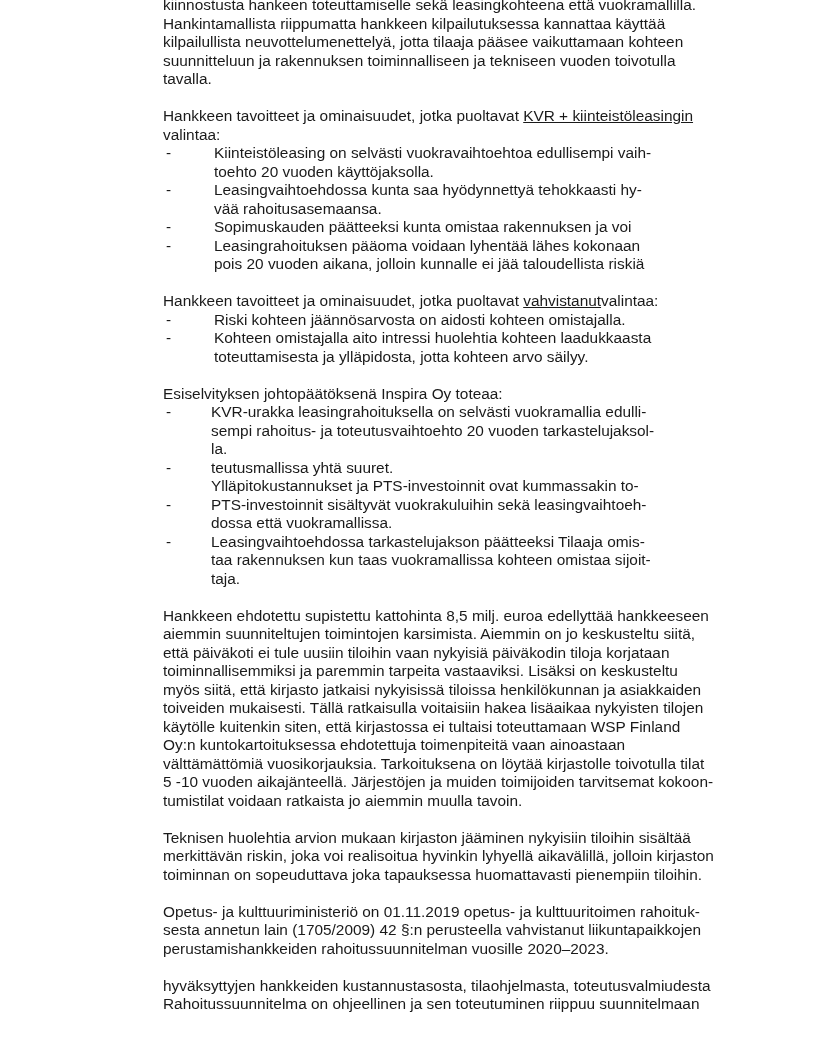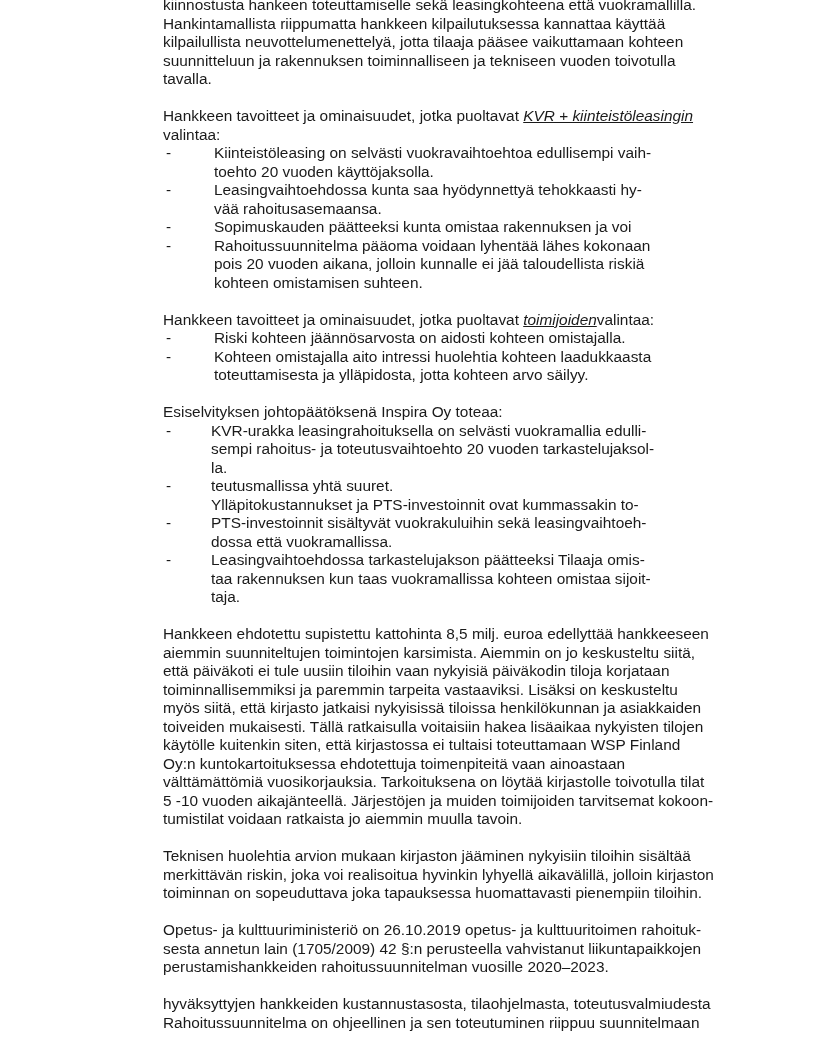--- a/index.html
+++ b/index.html
@@ -12,21 +12,21 @@
     font-family: "Liberation Sans", sans-serif;
     font-size: 15.4px;
     line-height: 18.5px;
     color: #1a1a1a;
   }
   p { margin: 0; }
   .gap { height: 18.5px; }
   .item { position: relative; padding-left: 51px; }
   .item .dash { position: absolute; left: 3px; top: 0; }
   .list3 .item { padding-left: 48px; }
-  .u { text-decoration: underline; font-style: italic; }
+  .u { text-decoration: underline; }
 </style>
 </head>
 <body>
 
 <div class="page">
 
   <div>
     <p>kiinnostusta hankeen toteuttamiselle sekä leasingkohteena että vuokramallilla.</p>
     <p>Hankintamallista riippumatta hankkeen kilpailutuksessa kannattaa käyttää</p>
     <p>kilpailullista neuvottelumenettelyä, jotta tilaaja pääsee vaikuttamaan kohteen</p>
@@ -47,29 +47,28 @@
       <span class="dash">-</span>
       <p>Leasingvaihtoehdossa kunta saa hyödynnettyä tehokkaasti hy-</p>
       <p>vää rahoitusasemaansa.</p>
     </div>
     <div class="item">
       <span class="dash">-</span>
       <p>Sopimuskauden päätteeksi kunta omistaa rakennuksen ja voi</p>
     </div>
     <div class="item">
       <span class="dash">-</span>
-      <p>Rahoitussuunnitelma pääoma voidaan lyhentää lähes kokonaan</p>
+      <p>Leasingrahoituksen pääoma voidaan lyhentää lähes kokonaan</p>
       <p>pois 20 vuoden aikana, jolloin kunnalle ei jää taloudellista riskiä</p>
-      <p>kohteen omistamisen suhteen.</p>
     </div>
   </div>
   <div class="gap"></div>
 
   <div>
-    <p><span>Hankkeen tavoitteet ja ominaisuudet, jotka puoltavat </span><span class="u">toimijoiden</span><span>valintaa:</span></p>
+    <p><span>Hankkeen tavoitteet ja ominaisuudet, jotka puoltavat </span><span class="u">vahvistanut</span><span>valintaa:</span></p>
     <div class="item">
       <span class="dash">-</span>
       <p>Riski kohteen jäännösarvosta on aidosti kohteen omistajalla.</p>
     </div>
     <div class="item">
       <span class="dash">-</span>
       <p>Kohteen omistajalla aito intressi huolehtia kohteen laadukkaasta</p>
       <p>toteuttamisesta ja ylläpidosta, jotta kohteen arvo säilyy.</p>
     </div>
   </div>
@@ -118,21 +117,21 @@
   <div class="gap"></div>
 
   <div>
     <p>Teknisen huolehtia arvion mukaan kirjaston jääminen nykyisiin tiloihin sisältää</p>
     <p>merkittävän riskin, joka voi realisoitua hyvinkin lyhyellä aikavälillä, jolloin kirjaston</p>
     <p>toiminnan on sopeuduttava joka tapauksessa huomattavasti pienempiin tiloihin.</p>
   </div>
   <div class="gap"></div>
 
   <div>
-    <p>Opetus- ja kulttuuriministeriö on 26.10.2019 opetus- ja kulttuuritoimen rahoituk-</p>
+    <p>Opetus- ja kulttuuriministeriö on 01.11.2019 opetus- ja kulttuuritoimen rahoituk-</p>
     <p>sesta annetun lain (1705/2009) 42 §:n perusteella vahvistanut liikuntapaikkojen</p>
     <p>perustamishankkeiden rahoitussuunnitelman vuosille 2020–2023.</p>
   </div>
   <div class="gap"></div>
 
   <div>
     <p>hyväksyttyjen hankkeiden kustannustasosta, tilaohjelmasta, toteutusvalmiudesta</p>
     <p>Rahoitussuunnitelma on ohjeellinen ja sen toteutuminen riippuu suunnitelmaan</p>
   </div>
 

